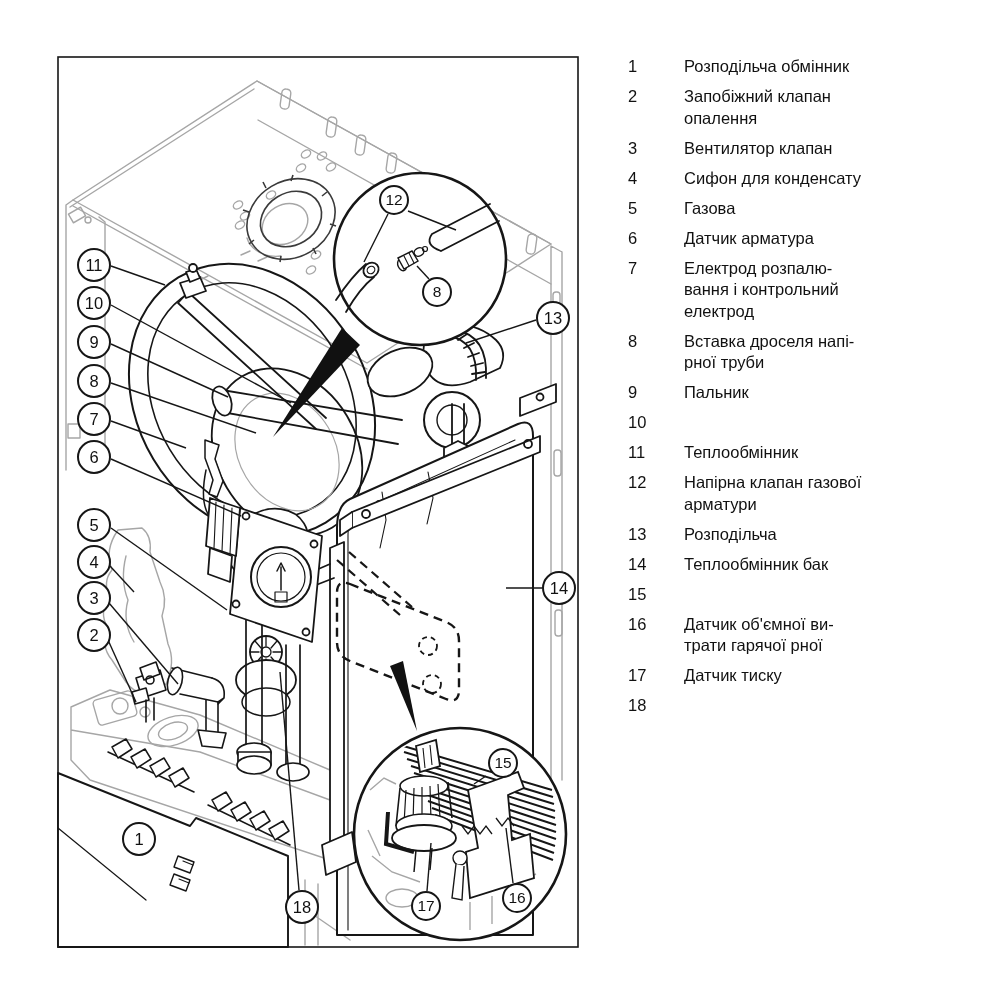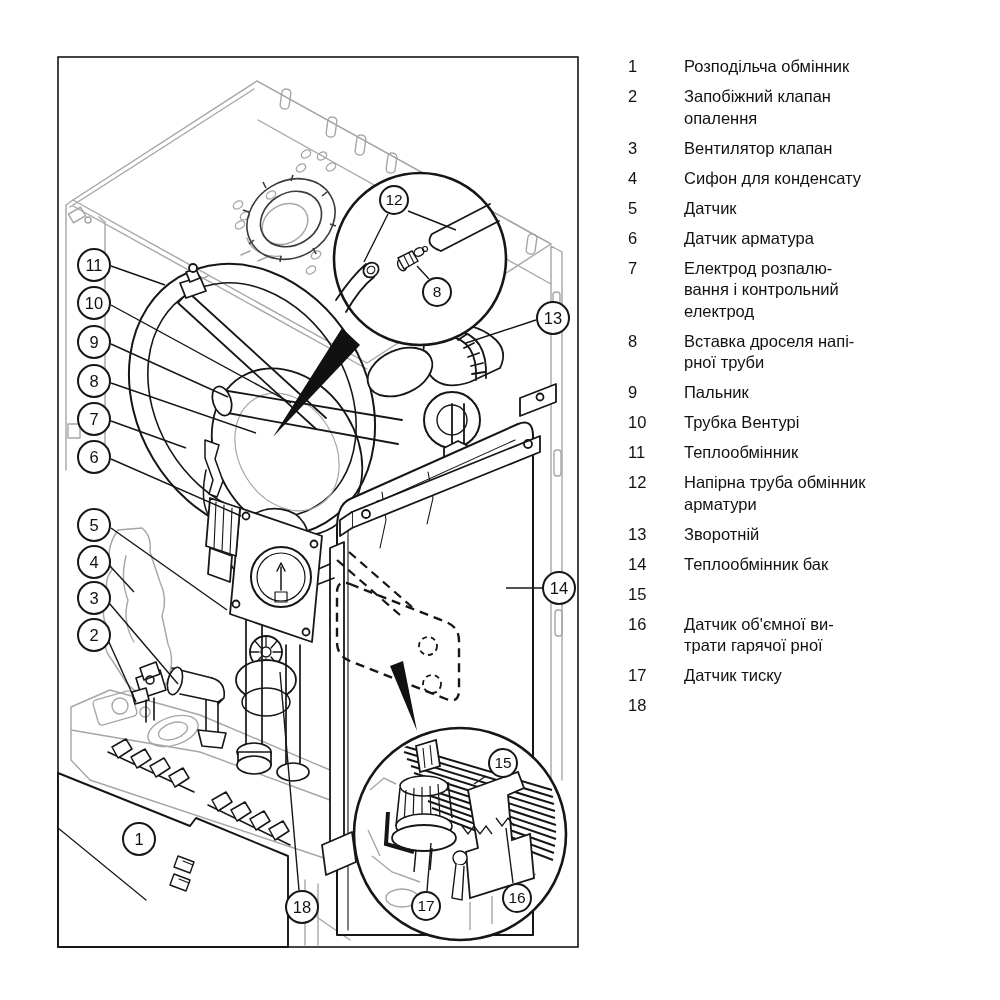--- a/index.html
+++ b/index.html
@@ -344,21 +344,21 @@
     <div class="legend-row">
         <span class="legend-num">3</span>
         <span class="legend-label">Вентилятор клапан</span>
       </div>
     <div class="legend-row">
         <span class="legend-num">4</span>
         <span class="legend-label">Сифон для конденсату</span>
       </div>
     <div class="legend-row">
         <span class="legend-num">5</span>
-        <span class="legend-label">Датчик</span>
+        <span class="legend-label">Газова</span>
       </div>
     <div class="legend-row">
         <span class="legend-num">6</span>
         <span class="legend-label">Датчик арматура</span>
       </div>
     <div class="legend-row">
         <span class="legend-num">7</span>
         <span class="legend-label">Електрод розпалю-
 вання і контрольний
 електрод</span>
@@ -367,34 +367,33 @@
         <span class="legend-num">8</span>
         <span class="legend-label">Вставка дроселя напі-
 рної труби</span>
       </div>
     <div class="legend-row">
         <span class="legend-num">9</span>
         <span class="legend-label">Пальник</span>
       </div>
     <div class="legend-row">
         <span class="legend-num">10</span>
-        <span class="legend-label">Трубка Вентурі</span>
       </div>
     <div class="legend-row">
         <span class="legend-num">11</span>
         <span class="legend-label">Теплообмінник</span>
       </div>
     <div class="legend-row">
         <span class="legend-num">12</span>
-        <span class="legend-label">Напірна труба обмінник
+        <span class="legend-label">Напірна клапан газової
 арматури</span>
       </div>
     <div class="legend-row">
         <span class="legend-num">13</span>
-        <span class="legend-label">Зворотній</span>
+        <span class="legend-label">Розподільча</span>
       </div>
     <div class="legend-row">
         <span class="legend-num">14</span>
         <span class="legend-label">Теплообмінник бак</span>
       </div>
     <div class="legend-row">
         <span class="legend-num">15</span>
       </div>
     <div class="legend-row">
         <span class="legend-num">16</span>

